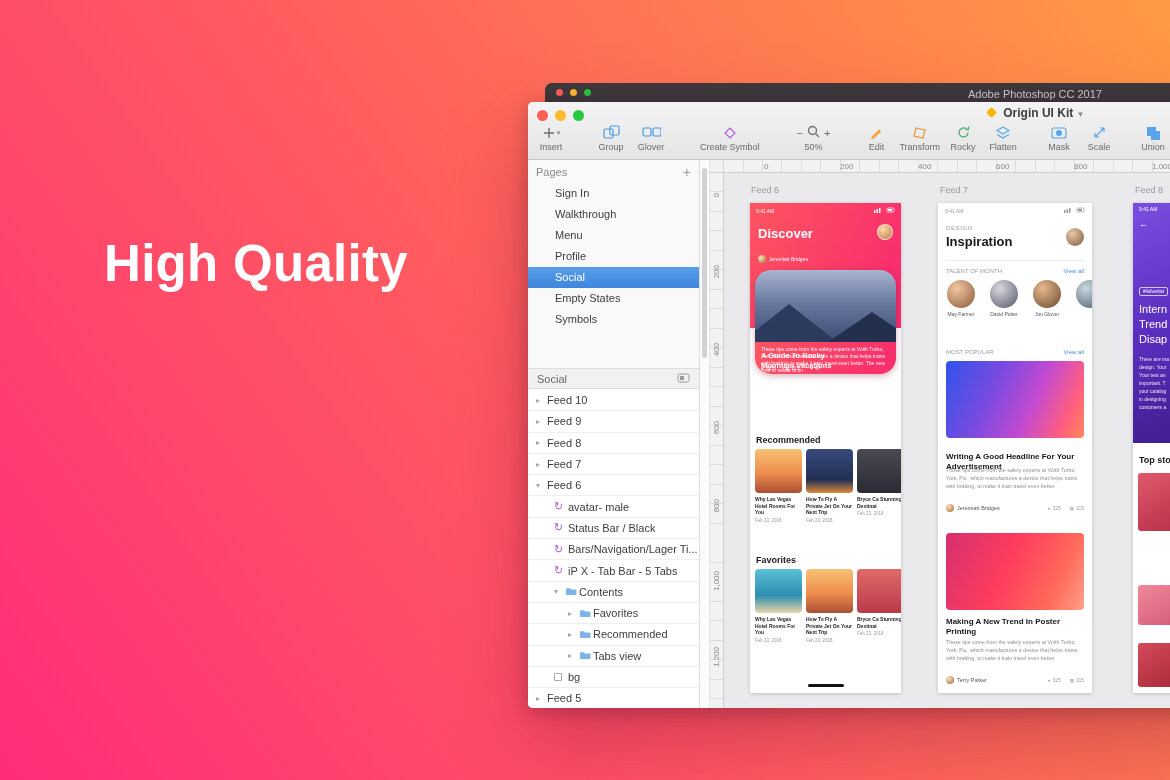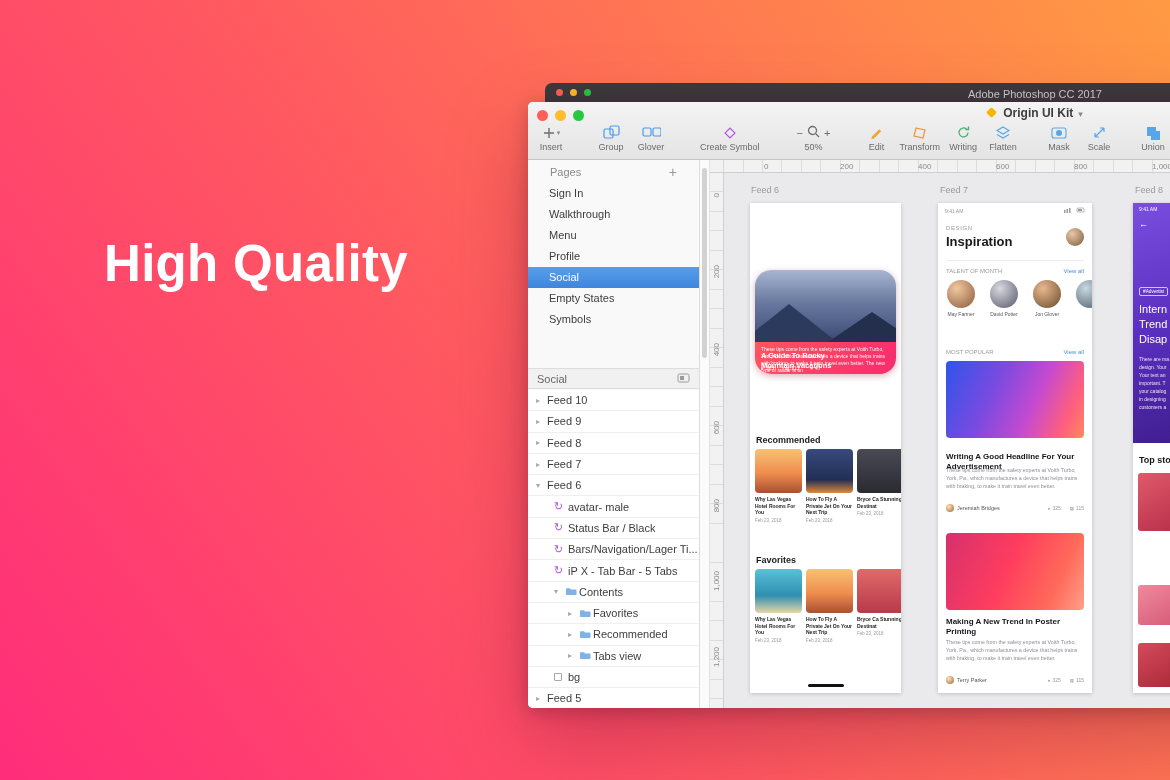--- a/index.html
+++ b/index.html
@@ -33,24 +33,24 @@
   .title-caret{color:#8a8a8a;font-size:9px;margin-left:5px}
   .sk-toolbar{position:absolute;left:4px;top:20px;right:0;height:38px;display:flex;align-items:flex-start;gap:6px}
   .tb{display:flex;flex-direction:column;align-items:center;min-width:34px;padding-top:2px}
   .tb-icon{height:17px;display:flex;align-items:center;justify-content:center;gap:1px}
   .tb-label{font-size:9px;color:#6b6b6b;margin-top:1px;white-space:nowrap}
   .tb .caret{font-size:7px;color:#8a8a8a}
   .zoom-sign{font-size:11px;color:#6b6b6b;padding:0 3px}
 
   
   .sk-side{position:absolute;left:0;top:58px;width:172px;bottom:0;background:#f9f9f9;border-right:1px solid #dcdcdc}
-  .panel-head{height:23px;display:flex;align-items:center;padding:0 22px;color:#8a8a8a;font-size:11px}
+  .panel-head{height:23px;display:flex;align-items:center;padding:0 8px;color:#8a8a8a;font-size:11px}
   .grow{flex:1}
   .plus-btn{color:#9a9a9a;font-size:14px;line-height:1}
-  .page-row{height:21px;line-height:21px;padding-left:21px;font-size:11px;color:#3d3d3d;white-space:nowrap;overflow:hidden}
+  .page-row{height:21px;line-height:21px;padding-left:27px;font-size:11px;color:#3d3d3d;white-space:nowrap;overflow:hidden}
   .page-row.sel{background:linear-gradient(#579ee9,#3f86dd);color:#fff}
   .layers-head{position:absolute;left:0;top:208px;right:0;height:21px;background:#f1f1f1;border-top:1px solid #ddd;border-bottom:1px solid #ddd;display:flex;align-items:center;padding:0 9px;font-size:11px;color:#666}
   .layer-list{position:absolute;left:0;top:230px;right:0;bottom:0;overflow:hidden;background:#fff}
   .layer-row{height:21.3px;display:flex;align-items:center;font-size:11px;color:#3d3d3d;border-bottom:1px solid #efefef;padding-left:8px;white-space:nowrap;overflow:hidden}
   .layer-row .lbl{overflow:hidden;text-overflow:ellipsis}
   .layer-row.d1{padding-left:26px}
   .layer-row.d2{padding-left:40px}
   .arrow{color:#a8a8a8;font-size:8px;width:11px;flex:none}
   .sym{color:#b05ae0;font-size:11px;width:14px;flex:none;line-height:1}
   .folder-ic{width:14px;flex:none;display:flex}
@@ -240,21 +240,21 @@
           </span>
           <span class="tb-label">Transform</span>
         </div>
         <div class="tb">
           <span class="tb-icon">
             <svg width="15" height="15">
                 <path d="M12 7.5a4.5 4.5 0 1 1-1.5-3.4" fill="none" stroke="#4caf6e" stroke-width="1.3"></path>
                 <path d="M12.5 1.5v3h-3" fill="none" stroke="#4caf6e" stroke-width="1.3"></path>
               </svg>
           </span>
-          <span class="tb-label">Writing</span>
+          <span class="tb-label">Rocky</span>
         </div>
         <div class="tb">
           <span class="tb-icon">
             <svg width="16" height="15">
                 <path d="M8 2l6 3.5L8 9 2 5.5z" fill="none" stroke="#58a6e8" stroke-width="1.1"></path>
                 <path d="M2 9.5L8 13l6-3.5" fill="none" stroke="#58a6e8" stroke-width="1.1"></path>
               </svg>
           </span>
           <span class="tb-label">Flatten</span>
         </div>
@@ -413,20 +413,38 @@
       <span style="top:248px">600</span>
       <span style="top:326px">800</span>
       <span style="top:398px">1,000</span>
       <span style="top:474px">1,200</span>
     </div>
 
     <div class="canvas">
 
       <div class="ab-label" style="left:27px;top:12px">Feed 6</div>
       <div class="artboard f6">
+        <div class="f6-header">
+          <div class="statusbar">
+            <span>9:41 AM</span>
+            <span><svg width="22" height="6">
+                  <rect x="0" y="3" width="1.5" height="3" fill="#fff"></rect>
+                  <rect x="2.5" y="2" width="1.5" height="4" fill="#fff"></rect>
+                  <rect x="5" y="1" width="1.5" height="5" fill="#fff"></rect>
+                  <rect x="13" y="1" width="7" height="4" rx="1" fill="none" stroke="#fff" stroke-width=".7"></rect>
+                  <rect x="14" y="2" width="4" height="2" fill="#fff"></rect>
+                </svg></span>
+          </div>
+          <div class="f6-title">Discover</div>
+          <div class="f6-avatar"></div>
+          <div class="f6-byline">
+            <span class="mini-av"></span>
+            <span>Jeremiah Bridges</span>
+          </div>
+        </div>
         <div class="f6-card">
           <div class="f6-card-img"></div>
           <div class="f6-card-title">A Guide To Rocky
 Mountain Vacations</div>
           <div class="f6-card-pink">
             <div class="f6-card-body">These tips come from the safety experts at Voith Turbo, York, Pa., which manufactures a device that helps trains with braking, to make it train travel even better. The new type of railcar is on</div>
             <div class="f6-card-stats">
               <span class="stat">
                   <span class="ic">●</span>
                   <span>325</span>

